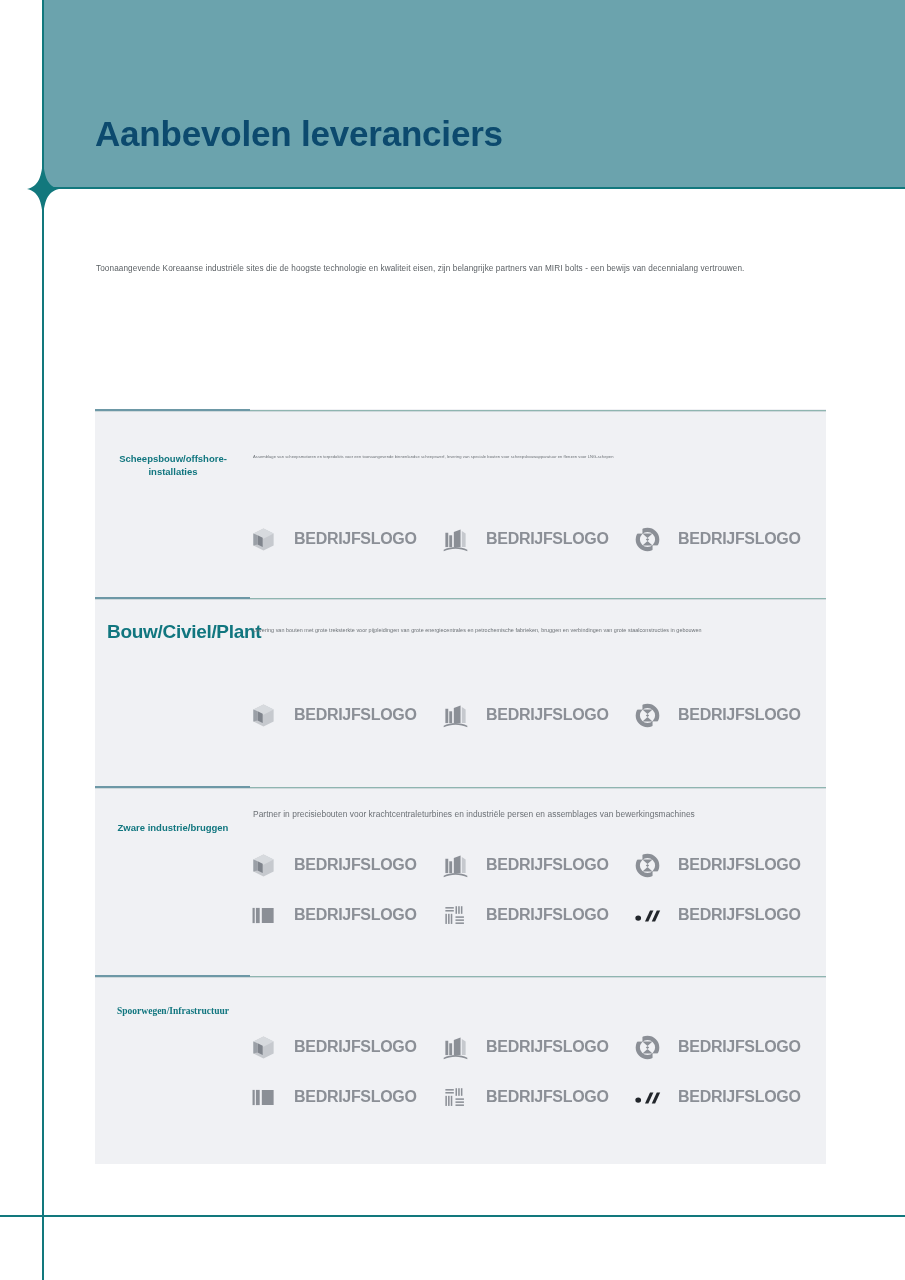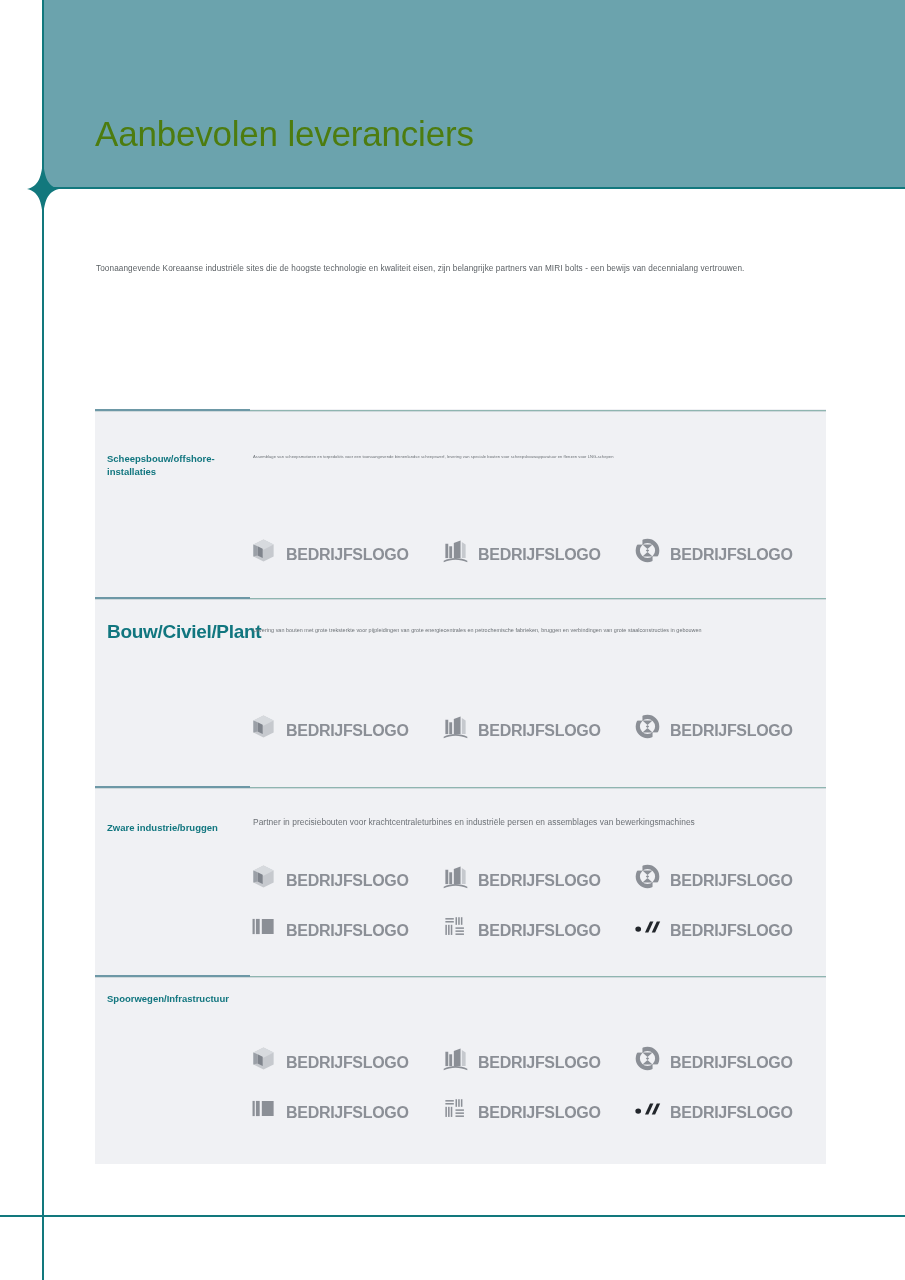--- a/index.html
+++ b/index.html
@@ -11,21 +11,21 @@
   }
   .page { position: relative; width: 905px; height: 1280px; background: #fff; }
 
   
   .header-band {
     position: absolute; left: 42px; top: 0; width: 863px; height: 188px;
     background: #6ba3ad;
   }
   .header-title {
     position: absolute; left: 95px; top: 116px;
-    font-size: 35px; font-weight: 400; color: #4d7c0f;
+    font-size: 35px; font-weight: 700; color: #0c4a6e;
     letter-spacing: -0.2px; line-height: 1;
     white-space: nowrap;
   }
 
   
   .rule-v {
     position: absolute; left: 42px; top: 0; width: 2px; height: 1280px;
     background: #12787d;
   }
   .rule-h-top {
@@ -70,41 +70,41 @@
     position: absolute; left: 155px; top: 1px; width: 576px; height: 1px;
     background: #8fb5b0;
   }
   .row-border .seg-under {
     position: absolute; left: 0; top: 2px; width: 731px; height: 1px;
     background: #cfd9dc;
   }
 
   .row-inner { display: flex; height: 100%; }
   .label-col {
-    width: 155px; flex: 0 0 155px; position: relative;
+    width: 155px; flex: 0 0 155px; position: relative; text-align: center;
   }
   .label-text {
     position: absolute; left: 12px;
     color: #11767f; font-weight: 700; line-height: 1.35;
   }
   .label-sm { font-size: 9.5px; top: 44px; width: 132px; }
   .label-lg { font-size: 19px; top: 224px; width: 120px; letter-spacing: -0.3px; }
 
   .content-col { flex: 1; position: relative; padding-left: 5px; }
 
   .desc { position: absolute; color: #6b7075; line-height: 1.45; }
   .desc-xs { font-size: 4.1px; letter-spacing: 0.05px; }
   .desc-s  { font-size: 5.4px; letter-spacing: 0.05px; }
   .desc-m  { font-size: 8.4px; letter-spacing: 0.05px; }
 
   
   .logo-grid { position: absolute; left: 0; width: 576px; }
   .logo-line { display: flex; }
   .logo-cell {
-    width: 192px; display: flex; align-items: flex-end; gap: 9px;
+    width: 192px; display: flex; align-items: center; gap: 17px;
     height: 50px;
   }
   .logo-mark { width: 27px; height: 27px; flex: 0 0 27px; display:block; }
   .logo-word {
     font-size: 16px; font-weight: 700; color: #8b8f96;
     letter-spacing: -0.3px; white-space: nowrap;
   }
 </style>
 </head>
 <body>
@@ -226,21 +226,21 @@
       <div class="row-border">
         <span class="seg-left"></span>
         <span class="seg-right"></span>
         <span class="seg-under"></span>
       </div>
       <div class="row-inner">
         <div class="label-col">
           <div class="label-text label-sm" style="top:36px;">Zware industrie/bruggen</div>
         </div>
         <div class="content-col">
-          <div class="desc desc-m" style="left:3px; top:30px; width:570px;">Partner in precisiebouten voor krachtcentraleturbines en industriële persen en assemblages van bewerkingsmachines</div>
+          <div class="desc desc-m" style="left:3px; top:22px; width:570px;">Partner in precisiebouten voor krachtcentraleturbines en industriële persen en assemblages van bewerkingsmachines</div>
           <div class="logo-grid" style="top:54px;">
             <div class="logo-line">
               <div class="logo-cell">
                 <svg class="logo-mark" viewBox="0 0 32 32">
                   <path d="M4 9 L16 3 L28 9 L28 23 L16 29 L4 23 Z" fill="#c6c9ce"></path>
                   <path d="M16 3 L28 9 L16 15 L4 9 Z" fill="#d7dade"></path>
                   <path d="M9 11 L15 14 L15 25 L9 22 Z" fill="#7f848c"></path>
                   <path d="M4 9 L9 11 L9 22 L4 23 Z" fill="#9ba0a7"></path>
                 </svg>
                 <span class="logo-word">BEDRIJFSLOGO</span>
@@ -305,21 +305,21 @@
     </div>
 
     <div class="row row-4">
       <div class="row-border">
         <span class="seg-left"></span>
         <span class="seg-right"></span>
         <span class="seg-under"></span>
       </div>
       <div class="row-inner">
         <div class="label-col">
-          <div class="label-text label-sm" style="top:18px;">Spoorwegen/Infrastructuur</div>
+          <div class="label-text label-sm" style="top:30px;font-family:Liberation Serif, serif;">Spoorwegen/Infrastructuur</div>
         </div>
         <div class="content-col">
           <div class="logo-grid" style="top:47px;">
             <div class="logo-line">
               <div class="logo-cell">
                 <svg class="logo-mark" viewBox="0 0 32 32">
                   <path d="M4 9 L16 3 L28 9 L28 23 L16 29 L4 23 Z" fill="#c6c9ce"></path>
                   <path d="M16 3 L28 9 L16 15 L4 9 Z" fill="#d7dade"></path>
                   <path d="M9 11 L15 14 L15 25 L9 22 Z" fill="#7f848c"></path>
                   <path d="M4 9 L9 11 L9 22 L4 23 Z" fill="#9ba0a7"></path>

